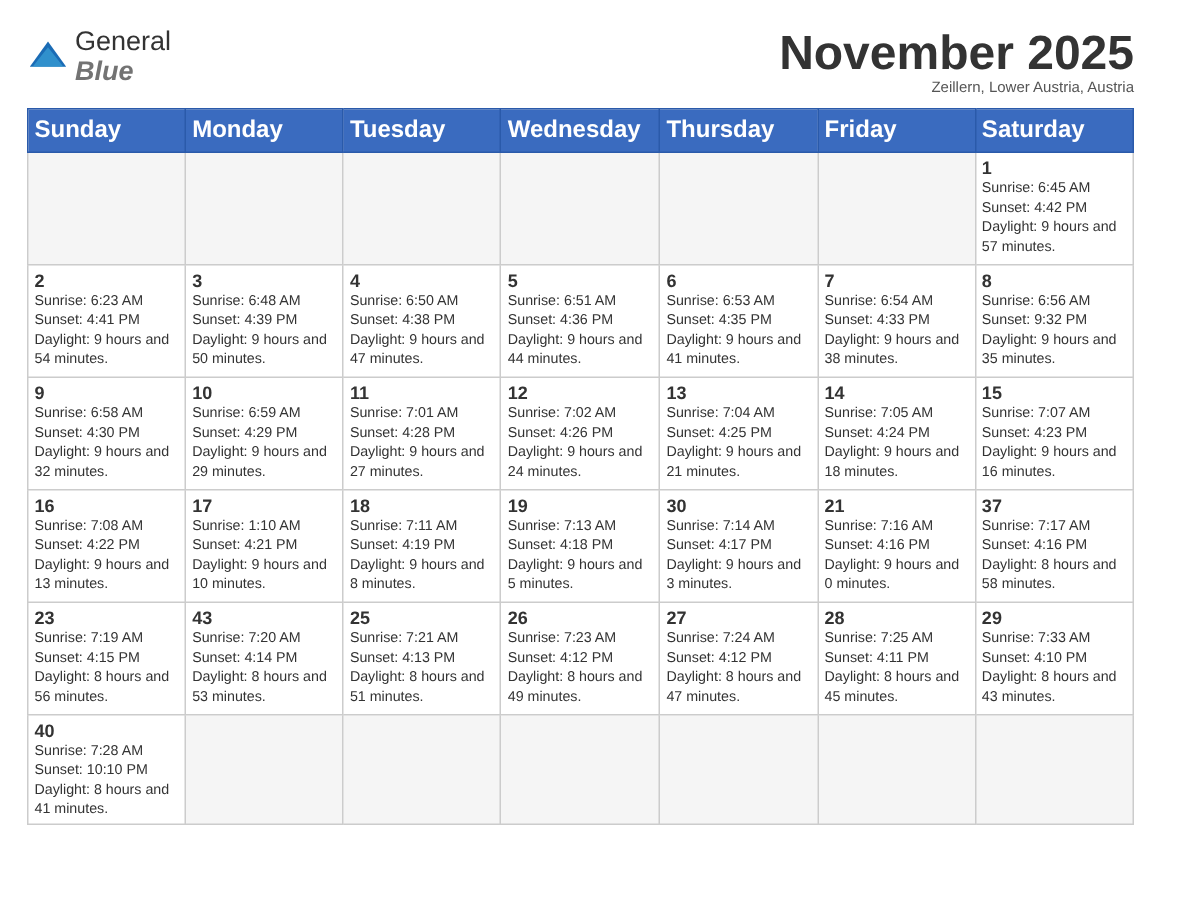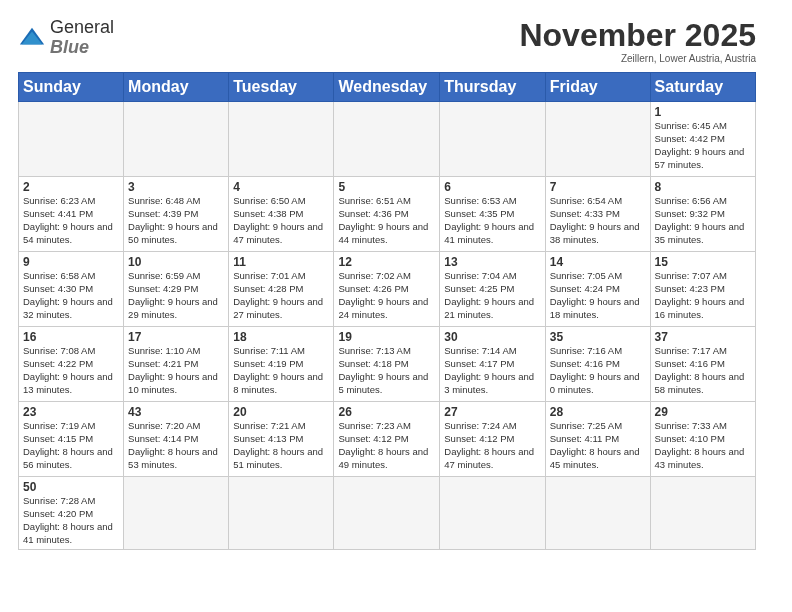--- a/index.html
+++ b/index.html
@@ -276,21 +276,21 @@
 and 5 minutes.</div>
           </td>
           <td>
             <span class="day-number">30</span>
             <div class="day-info">Sunrise: 7:14 AM
 Sunset: 4:17 PM
 Daylight: 9 hours
 and 3 minutes.</div>
           </td>
           <td>
-            <span class="day-number">35</span>
+            <span class="day-number">21</span>
             <div class="day-info">Sunrise: 7:16 AM
 Sunset: 4:16 PM
 Daylight: 9 hours
 and 0 minutes.</div>
           </td>
           <td>
             <span class="day-number">37</span>
             <div class="day-info">Sunrise: 7:17 AM
 Sunset: 4:16 PM
 Daylight: 8 hours
@@ -306,21 +306,21 @@
 and 56 minutes.</div>
           </td>
           <td>
             <span class="day-number">43</span>
             <div class="day-info">Sunrise: 7:20 AM
 Sunset: 4:14 PM
 Daylight: 8 hours
 and 53 minutes.</div>
           </td>
           <td>
-            <span class="day-number">20</span>
+            <span class="day-number">25</span>
             <div class="day-info">Sunrise: 7:21 AM
 Sunset: 4:13 PM
 Daylight: 8 hours
 and 51 minutes.</div>
           </td>
           <td>
             <span class="day-number">26</span>
             <div class="day-info">Sunrise: 7:23 AM
 Sunset: 4:12 PM
 Daylight: 8 hours
@@ -343,23 +343,23 @@
           <td>
             <span class="day-number">29</span>
             <div class="day-info">Sunrise: 7:33 AM
 Sunset: 4:10 PM
 Daylight: 8 hours
 and 43 minutes.</div>
           </td>
         </tr>
         <tr class="last-row">
           <td>
-            <span class="day-number">50</span>
+            <span class="day-number">40</span>
             <div class="day-info">Sunrise: 7:28 AM
-Sunset: 4:20 PM
+Sunset: 10:10 PM
 Daylight: 8 hours
 and 41 minutes.</div>
           </td>
           <td class="empty"></td>
           <td class="empty"></td>
           <td class="empty"></td>
           <td class="empty"></td>
           <td class="empty"></td>
           <td class="empty"></td>
         </tr>

